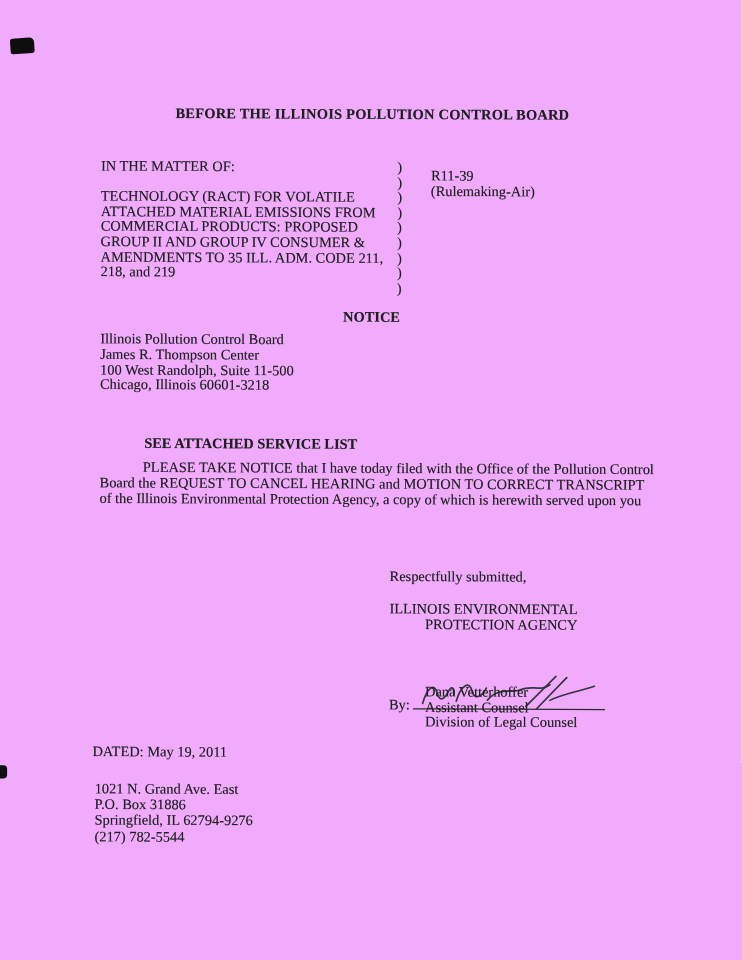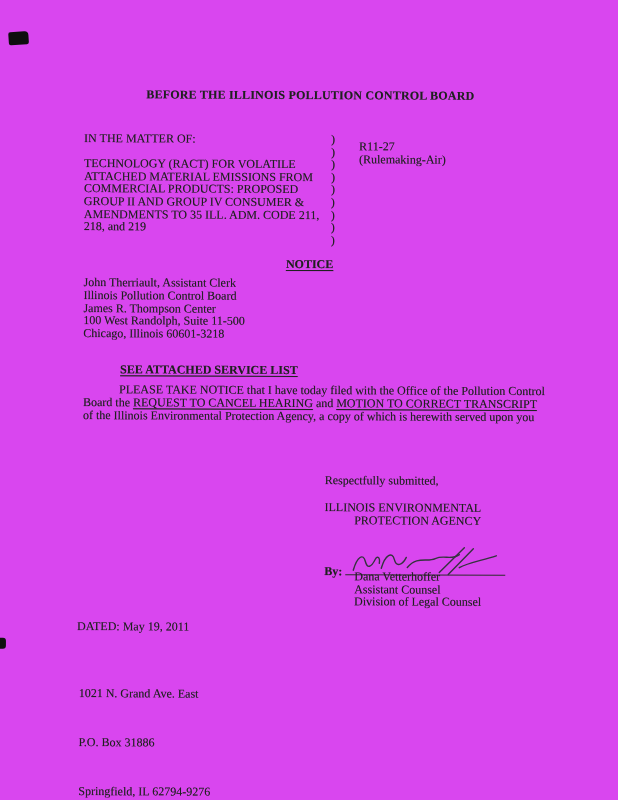--- a/index.html
+++ b/index.html
@@ -1,21 +1,21 @@
 <!DOCTYPE html>
 <html><head>
 <meta charset="utf-8">
 <style>
   html, body { margin: 0; padding: 0; background: #e8e8e8; }
   .scan-page {
     position: relative;
     width: 618px;
     height: 800px;
     margin: 0 auto;
-    background: #d946ef;
+    background: #f0abfc;
     font-family: "Liberation Serif", "DejaVu Serif", serif;
     font-size: 12px;
     line-height: 12.6px;
     color: #202020;
     overflow: hidden;
     text-shadow: 0.2px 0.2px 0.35px rgba(45,45,45,0.45);
   }
   .skew { position: absolute; inset: 0; transform: rotate(0.25deg); transform-origin: 50% 50%; }
 
   .artifact-top {
@@ -36,52 +36,52 @@
   .caption { position: absolute; top: 133px; left: 83px; right: 0; height: 120px; }
   .cline { height: 12.6px; white-space: nowrap; }
   .left-col  { position: absolute; left: 0;   top: 0; width: 262px; }
   .paren-col { position: absolute; left: 247px; top: 0; }
   .docket-col{ position: absolute; left: 275px; top: 7px; }
 
   .notice-heading {
     position: absolute; top: 258px; left: 0; width: 100%;
     text-align: center; font-weight: bold;
   }
-  .u { text-decoration: underline; text-underline-offset: 2px; }
+  .u { text-underline-offset: 2px; }
 
   .to-block { position: absolute; top: 277px; left: 83px; display: flex; }
   .to-label { width: 37px; }
   .recipient div { height: 12.8px; white-space: nowrap; }
 
   .service-list { position: absolute; top: 364px; left: 120px; font-weight: bold; }
 
   .body-par {
     position: absolute; top: 384px; left: 83px; width: 464px;
     margin: 0; text-indent: 36px; line-height: 12.9px; text-align: left;
   }
 
   .respectfully { position: absolute; top: 474px; left: 325px; }
   .agency { position: absolute; top: 501px; left: 325px; text-align: right; }
   .agency div { height: 12.8px; white-space: nowrap; }
 
-  .by-line { position: absolute; top: 560px; left: 325px; white-space: nowrap; font-weight: bold; }
+  .by-line { position: absolute; top: 576px; left: 325px; white-space: nowrap; }
   .sig-area {
     display: inline-block; width: 160px; height: 14px;
     border-bottom: 1px solid #2c2c2c; position: relative; vertical-align: baseline;
   }
   .signature {
     position: absolute; left: 2px; bottom: -5px; width: 156px; height: 34px;
     overflow: visible;
   }
   .signer { position: absolute; top: 570px; left: 355px; }
   .signer div { height: 12.7px; white-space: nowrap; }
 
   .dated { position: absolute; top: 621px; left: 78px; }
   .address { position: absolute; top: 652px; left: 80px; }
-  .address div { height: 13.2px; white-space: nowrap; margin-top: 36px; }
+  .address div { height: 13.2px; white-space: nowrap; }
 </style>
 </head>
 <body>
 
 <div class="scan-page">
   <div class="skew">
 
     <div class="artifact-top"></div>
     <div class="artifact-left"></div>
 
@@ -103,32 +103,31 @@
         <div class="cline">)</div>
         <div class="cline">)</div>
         <div class="cline">)</div>
         <div class="cline">)</div>
         <div class="cline">)</div>
         <div class="cline">)</div>
         <div class="cline">)</div>
         <div class="cline">)</div>
       </div>
       <div class="docket-col">
-        <div class="cline">R11-27</div>
+        <div class="cline">R11-39</div>
         <div class="cline">(Rulemaking-Air)</div>
       </div>
     </div>
 
     <div class="notice-heading">
       <span class="u">NOTICE</span>
     </div>
 
     <div class="to-block">
       <div class="recipient">
-        <div>John Therriault, Assistant Clerk</div>
         <div>Illinois Pollution Control Board</div>
         <div>James R. Thompson Center</div>
         <div>100 West Randolph, Suite 11-500</div>
         <div>Chicago, Illinois 60601-3218</div>
       </div>
     </div>
 
     <div class="service-list">
       <span class="u">SEE ATTACHED SERVICE LIST</span>
     </div>

